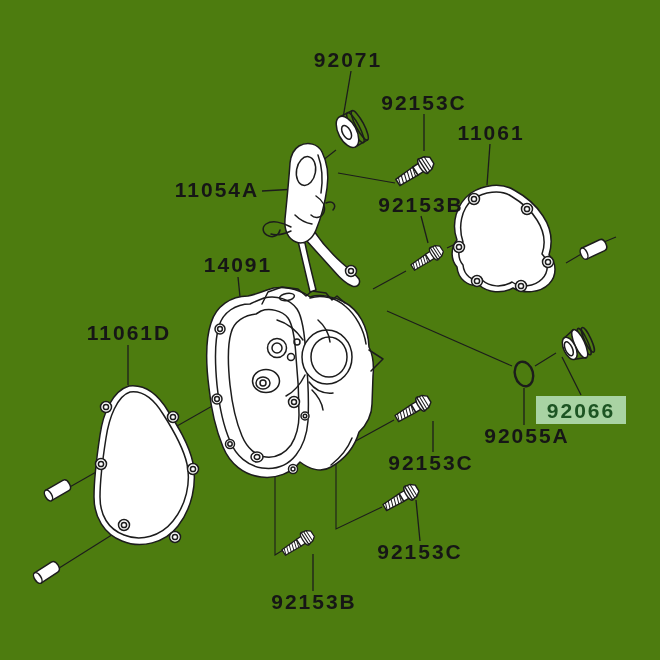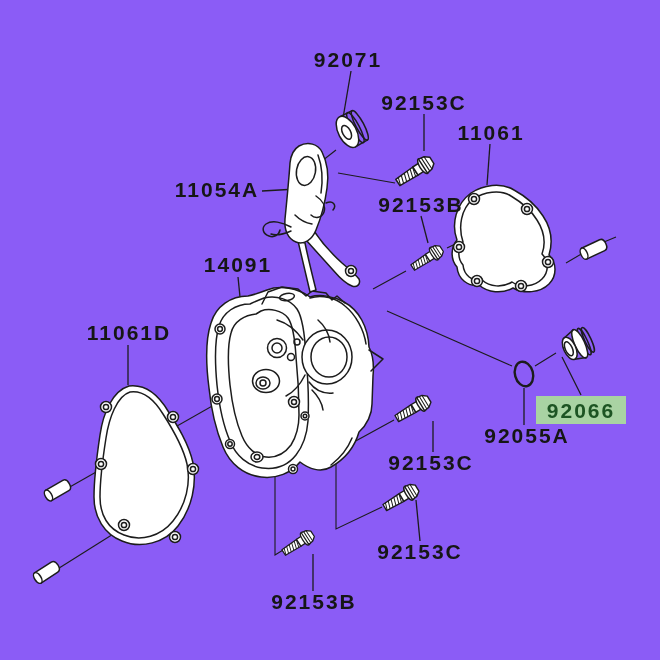--- a/index.html
+++ b/index.html
@@ -1,18 +1,18 @@
 <!DOCTYPE html>
 <html><head>
 <meta charset="utf-8">
 <style>
   html,body { margin:0; padding:0; background:#e8e8e8; }
   .stage {
     position:relative; width:660px; height:660px;
-    background:#8b5cf6; overflow:hidden;
+    background:#4d7c0f; overflow:hidden;
     font-family:"Liberation Sans", sans-serif;
   }
   svg { position:absolute; left:0; top:0; }
   .plbl {
     font-family:"Liberation Sans", sans-serif;
     font-weight:bold; font-size:21px; letter-spacing:2px;
     text-anchor:middle;
   }
   .art   { stroke:#1c1c1c; stroke-width:1.5; fill:none; stroke-linejoin:round; stroke-linecap:round; }
   .artw  { stroke:#1c1c1c; stroke-width:1.5; fill:#ffffff; stroke-linejoin:round; stroke-linecap:round; }

